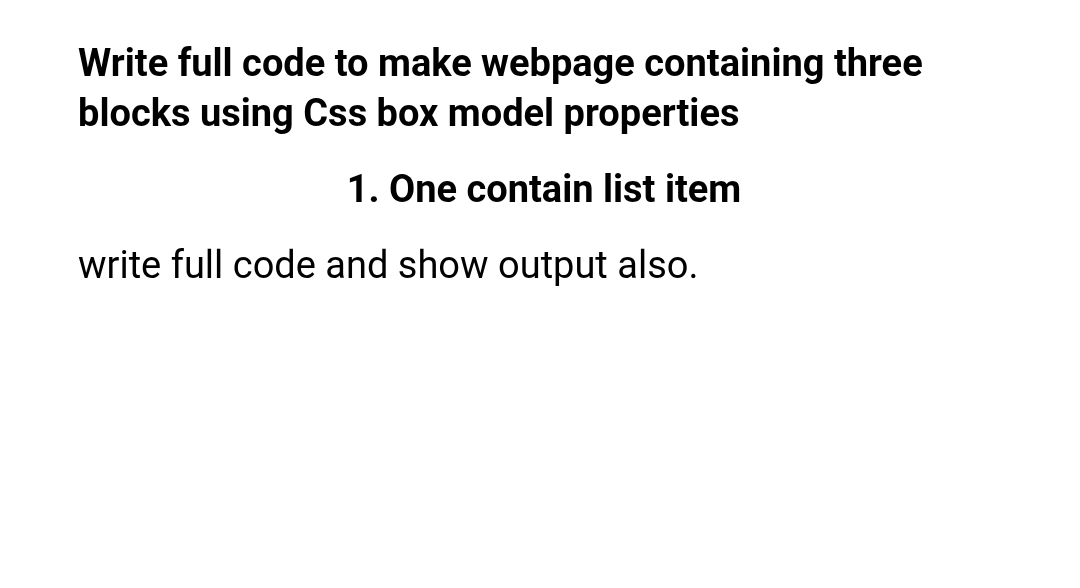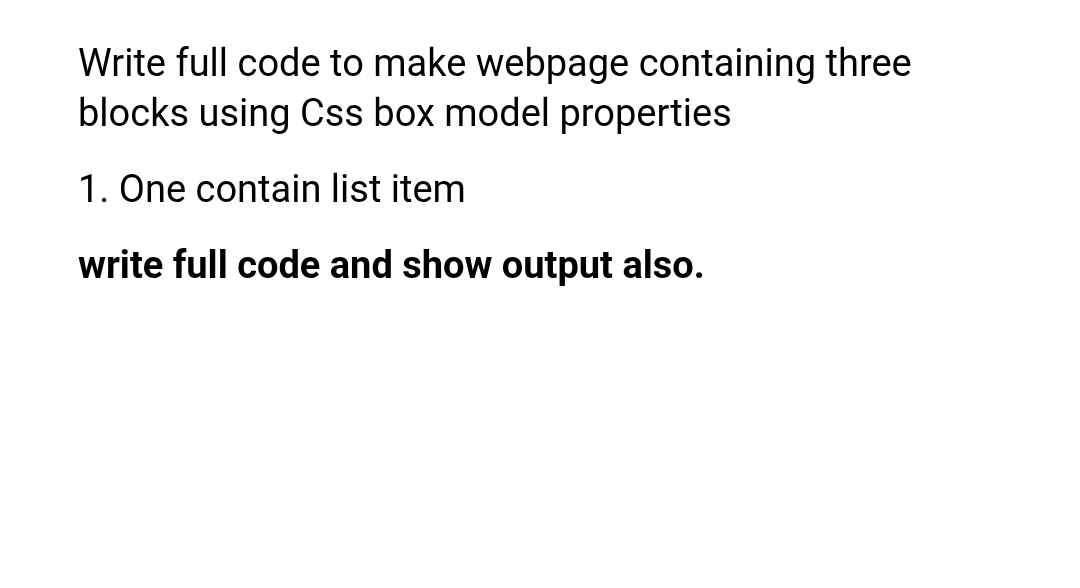--- a/index.html
+++ b/index.html
@@ -11,36 +11,37 @@
       width: 1080px;
       height: 588px;
       font-family: -apple-system, BlinkMacSystemFont, "Segoe UI", Roboto, Helvetica, Arial, sans-serif;
       padding: 38px 70px 38px 78px;
       background: #ffffff;
       color: #000000;
     }
     .intro {
       font-size: 38px;
       line-height: 1.32;
-      font-weight: 400;
+      font-weight: 700;
       margin-bottom: 26px;
     }
     .list {
       font-size: 38px;
       line-height: 1.32;
-      font-weight: 400;
+      font-weight: 700;
       margin-bottom: 26px;
+      text-align: center;
     }
     .list-item {
       display: block;
     }
     .outro {
       font-size: 38px;
       line-height: 1.32;
-      font-weight: 700;
+      font-weight: 400;
     }
   </style>
 </head>
 <body>
 
 <p class="intro">Write full code to make webpage containing three blocks using Css box model properties</p>
 
 <div class="list">
   <span class="list-item">1. One contain list item</span>
 </div>

